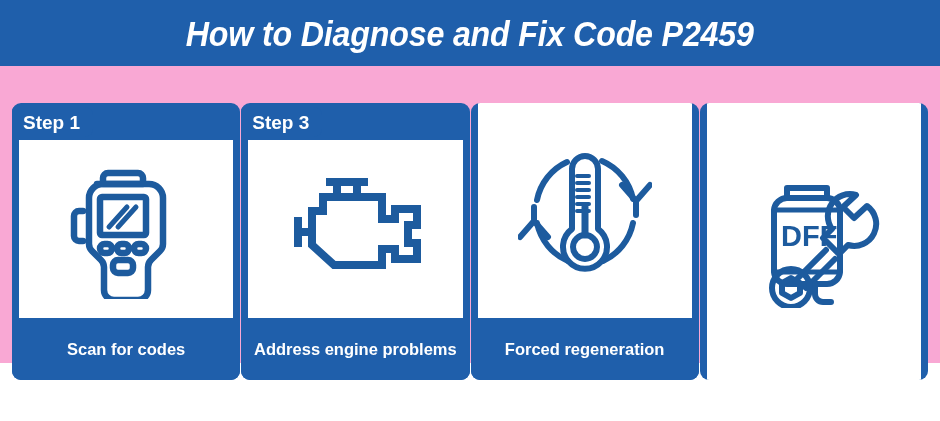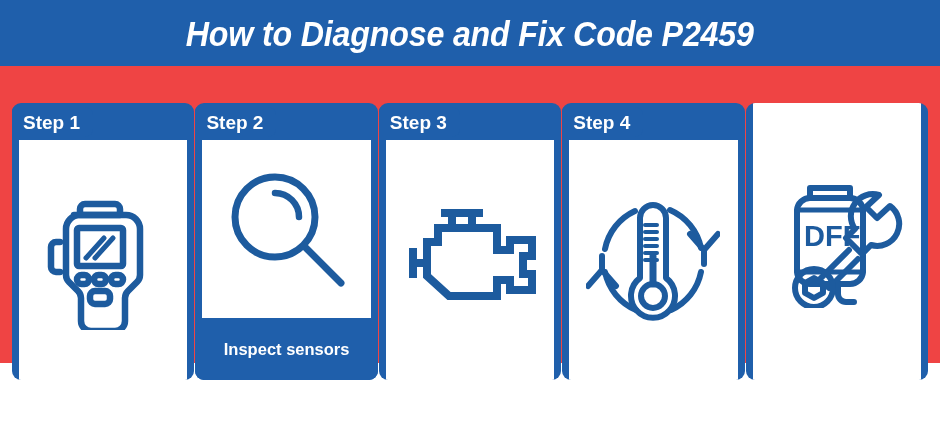--- a/index.html
+++ b/index.html
@@ -10,21 +10,21 @@
     height: 421px;
     background: #ffffff;
     font-family: "Liberation Sans", sans-serif;
     overflow: hidden;
   }
 
   .page {
     position: relative;
     width: 940px;
     height: 363px;
-    background: #ef4444;
+    background: #f9a8d4;
   }
 
   
   .title-bar {
     position: absolute;
     left: 0; top: 0;
     width: 940px;
     height: 66px;
     background: #1f5fab;
     display: flex;
@@ -157,40 +157,25 @@
             <path d="M51 68 L69 48" stroke-width="5"></path>
 
             <rect x="33" y="85" width="12" height="9" rx="4.5"></rect>
             <rect x="50" y="85" width="12" height="9" rx="4.5"></rect>
             <rect x="67" y="85" width="12" height="9" rx="4.5"></rect>
 
             <rect x="46" y="101" width="20" height="13" rx="5"></rect>
           </svg>
         </span>
       </div>
-    </div>
-
-    <div class="card">
-      <div class="badge-row">
-        <div class="step-badge">Step 2</div>
-      </div>
-      <div class="icon-panel">
-        <span>
-          <svg width="128" height="128" viewBox="0 0 128 128" fill="none" stroke="#1d5b9e" stroke-width="7" stroke-linecap="round" stroke-linejoin="round">
-            <circle cx="52" cy="52" r="40"></circle>
-            <path d="M81 81 L118 118"></path>
-
-            <path d="M52 28 a24 24 0 0 1 24 24" stroke-width="6.5"></path>
-          </svg>
-        </span>
-      </div>
       <div class="card-label">
-        <span>Inspect sensors</span>
-      </div>
-    </div>
+        <span>Scan for codes</span>
+      </div>
+    </div>
+
 
     <div class="card">
       <div class="badge-row">
         <div class="step-badge">Step 3</div>
       </div>
       <div class="icon-panel">
         <span>
           <svg width="134" height="104" viewBox="0 0 134 104" fill="none" stroke="#1d5b9e" stroke-width="8" stroke-linecap="butt" stroke-linejoin="miter">
 
             <path d="M38 5 h42"></path>
@@ -198,26 +183,26 @@
             <path d="M69 6 v14"></path>
 
             <path d="M24 34 h11 v-14 h59 v22 h13 v-10 h22 v16 h-9 v18 h9 v16 h-22 v-10 h-13 v16 h-48
                      l-22 -20 z"></path>
 
             <path d="M10 40 v30"></path>
             <path d="M10 55 h14"></path>
           </svg>
         </span>
       </div>
-    </div>
-
-    <div class="card">
-      <div class="badge-row">
-        <div class="step-badge">Step 4</div>
-      </div>
+      <div class="card-label">
+        <span>Address engine problems</span>
+      </div>
+    </div>
+
+    <div class="card">
       <div class="icon-panel">
         <span>
           <svg width="134" height="134" viewBox="0 0 134 134" fill="none" stroke="#1d5b9e" stroke-width="6" stroke-linecap="round" stroke-linejoin="round">
 
             <path d="M84 17 a53 53 0 0 1 31 38" stroke-linecap="round"></path>
             <path d="M104 41 l14 16 l14 -16" fill="none" stroke-width="6"></path>
             <path d="M118 57 v14"></path>
 
             <path d="M50 117 a53 53 0 0 1 -31 -38"></path>
             <path d="M30 93 l-14 -16 l-14 16"></path>
@@ -237,20 +222,23 @@
               <path d="M59 32 h12"></path>
               <path d="M59 39 h12"></path>
               <path d="M59 46 h12"></path>
               <path d="M59 53 h12"></path>
               <path d="M59 60 h12"></path>
               <path d="M59 67 h12"></path>
             </g>
           </svg>
         </span>
       </div>
+      <div class="card-label">
+        <span>Forced regeneration</span>
+      </div>
     </div>
 
     <div class="card">
       <div class="icon-panel">
         <span>
           <svg width="134" height="132" viewBox="0 0 134 132" fill="none" stroke="#1d5b9e" stroke-width="6" stroke-linecap="round" stroke-linejoin="round">
 
             <path d="M40 12 h40 v10 h-40 z"></path>
 
             <path d="M27 34 a13 13 0 0 1 13 -12 h40 a13 13 0 0 1 13 12 v62

